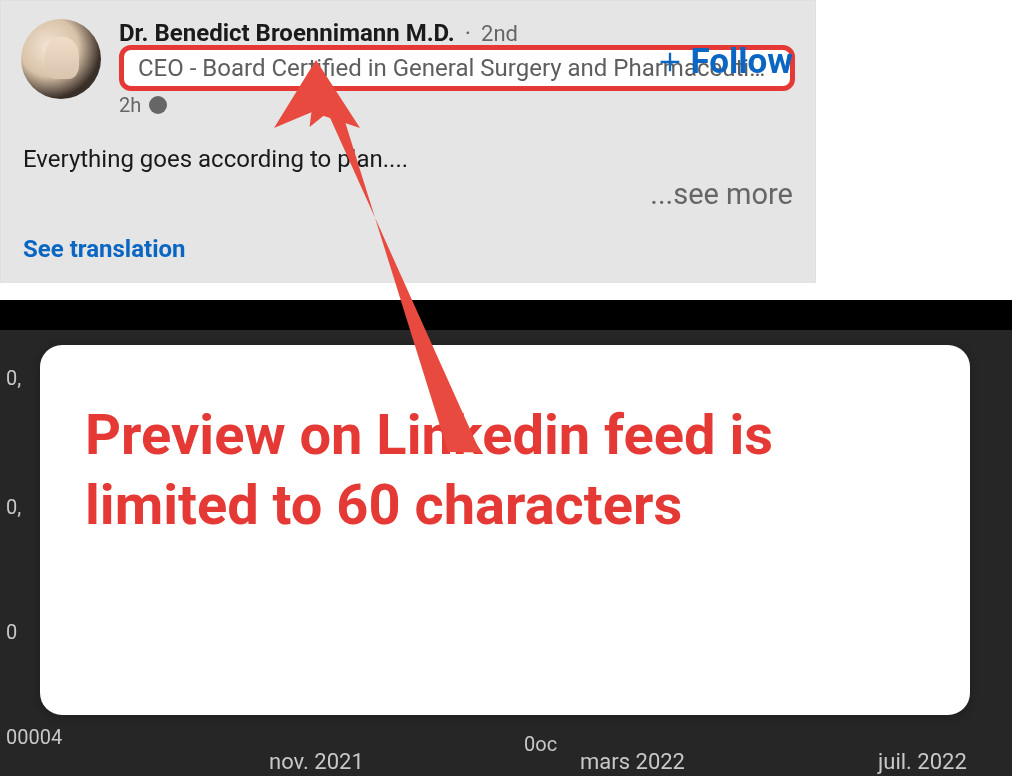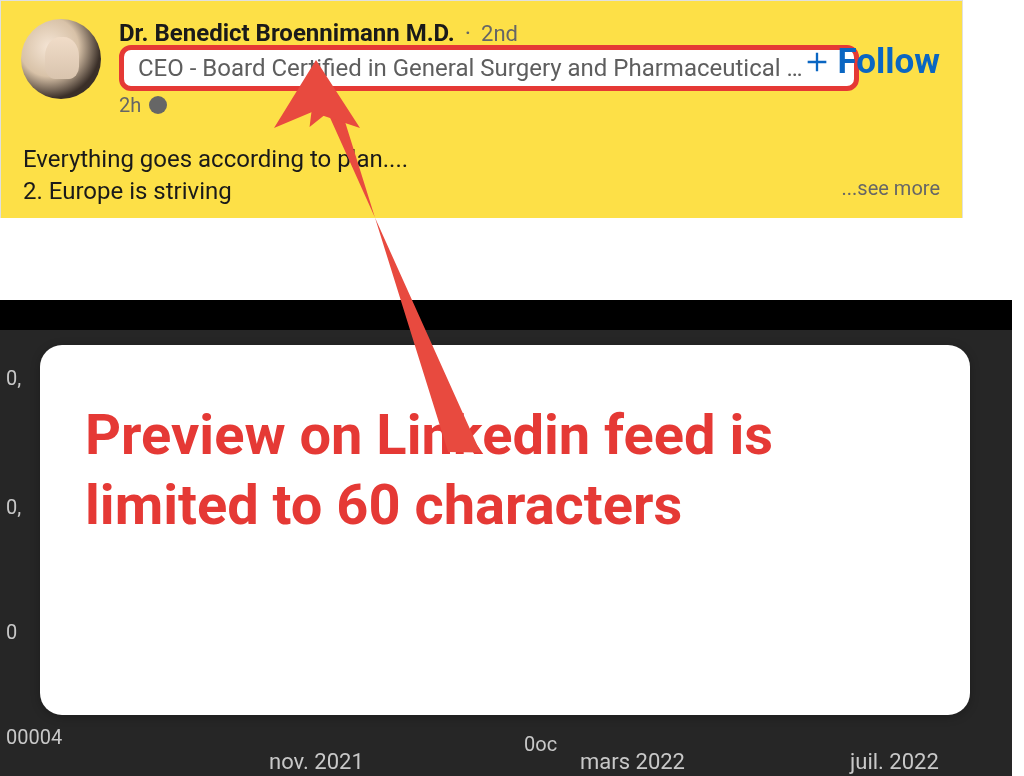--- a/index.html
+++ b/index.html
@@ -1,34 +1,34 @@
 <!DOCTYPE html>
 <html><head>
 <meta charset="utf-8">
 <style>
   * { box-sizing: border-box; margin: 0; padding: 0; }
   html, body { width: 1024px; height: 776px; font-family: -apple-system, BlinkMacSystemFont, "Segoe UI", Roboto, Helvetica, Arial, sans-serif; overflow: hidden; background: #fff; }
   .container { position: relative; width: 1024px; height: 776px; }
-  .post-card { position: absolute; top: 0; left: 0; width: 963px; background: #fde047; border: 1px solid #e0e0e0; border-bottom: none; }
+  .post-card { position: absolute; top: 0; left: 0; width: 816px; background: #e5e5e5; border: 1px solid #e0e0e0; border-bottom: none; }
   .post-header { display: flex; align-items: flex-start; padding: 18px 20px 6px 20px; }
   .avatar { width: 80px; height: 80px; border-radius: 50%; background: radial-gradient(circle at 35% 35%, #f5e5d5 0%, #d8c2a8 40%, #3a2f28 70%); flex-shrink: 0; overflow: hidden; position: relative; }
   .avatar::after { content:""; position:absolute; top:18px; left:24px; width:34px; height:42px; background: linear-gradient(#f0dcc8, #d9c4ae); border-radius: 45% 45% 30% 30%; }
   .meta { flex: 1; margin-left: 18px; position: relative; min-width: 0; }
   .author-row { display: flex; align-items: center; font-size: 24px; color: #1a1a1a; font-weight: 700; }
   .author-name { white-space: nowrap; }
   .dot-sep { margin: 0 10px; color: #666; font-weight: 400; }
   .degree { color: #666; font-weight: 400; font-size: 22px; }
   .headline-box { border: 5px solid #e53935; border-radius: 12px; padding: 4px 14px 4px 14px; color: #5e5e5e; font-size: 24px; font-weight: 400; white-space: nowrap; overflow: hidden; text-overflow: ellipsis; max-width: 740px; margin-top: -2px; background: #fff; position: relative; }
   .time-row { display: flex; align-items: center; color: #666; margin-top: 2px; font-size: 20px; }
   .globe { width: 18px; height: 18px; border-radius: 50%; background: #666; margin-left: 8px; display:inline-block; }
   .follow { position: absolute; right: 22px; top: 40px; display: flex; align-items: center; color: #0a66c2; font-weight: 700; font-size: 35px; cursor: pointer; }
   .follow svg { width: 28px; height: 28px; margin-right: 6px; }
   .post-body { padding: 20px 22px 10px 22px; font-size: 24px; color: #1a1a1a; line-height: 1.35; }
   .body-line { display: block; }
-  .see-more { float: right; color: #666; font-size: 20px; cursor: pointer; }
+  .see-more { float: right; color: #666; font-size: 29px; cursor: pointer; }
   .see-translation { padding: 10px 22px 20px 22px; color: #0a66c2; font-weight: 700; font-size: 24px; cursor: pointer; }
   .media-area { position: absolute; top: 300px; left: 0; width: 1012px; height: 476px; background: #1a1a1a; }
   .black-strip { position: absolute; top: 0; left: 0; right: 0; height: 30px; background: #000; }
   .chart-bg { position: absolute; top: 30px; left: 0; right: 0; bottom: 0; background: #262626; }
   .y-tick { position: absolute; left: 6px; color: #c8c8c8; font-size: 20px; }
   .x-tick { position: absolute; bottom: 2px; color: #c8c8c8; font-size: 22px; white-space: nowrap; }
   .x-minor { position: absolute; bottom: 20px; color: #c8c8c8; font-size: 20px; margin-left: 24px; }
   .callout-card { position: absolute; top: 345px; left: 40px; width: 930px; height: 370px; background: #fff; border-radius: 22px; box-shadow: 0 2px 10px rgba(0,0,0,0.25); padding: 55px 45px; }
   .callout-text { color: #e53935; font-weight: 700; font-size: 56px; line-height: 1.25; }
   .arrow-svg { position: absolute; top: 60px; left: 270px; width: 220px; height: 430px; pointer-events: none; }
@@ -60,36 +60,36 @@
       <div class="follow">
         <svg viewBox="0 0 24 24" fill="#0a66c2">
             <path d="M11 4h2v7h7v2h-7v7h-2v-7H4v-2h7z"></path>
           </svg>
         <span>Follow</span>
       </div>
     </div>
 
     <div class="post-body clearfix">
       <span class="body-line">Everything goes according to plan....</span>
-      <span class="body-line" style="display:inline">2. Europe is striving</span>
       <span class="see-more">...see more</span>
     </div>
 
+    <div class="see-translation">See translation</div>
   </div>
 
   <div class="media-area">
     <div class="black-strip"></div>
     <div class="chart-bg">
       <span class="y-tick" style="top:36px">0,</span>
       <span class="y-tick" style="top:165px">0,</span>
       <span class="y-tick" style="top:290px">0</span>
       <span class="y-tick" style="top:395px">00004</span>
       <span class="x-tick" style="left:269px">nov. 2021</span>
       <span class="x-tick" style="left:580px">mars 2022</span>
-      <span class="x-tick" style="left:850px">juil. 2022</span>
+      <span class="x-tick" style="left:878px">juil. 2022</span>
       <span class="x-minor" style="left:500px">0oc</span>
     </div>
   </div>
 
   <div class="callout-card">
     <div class="callout-text">Preview on Linkedin feed is limited to 60 characters</div>
   </div>
 
   <svg class="arrow-svg" viewBox="0 0 220 430">
     <defs></defs>

